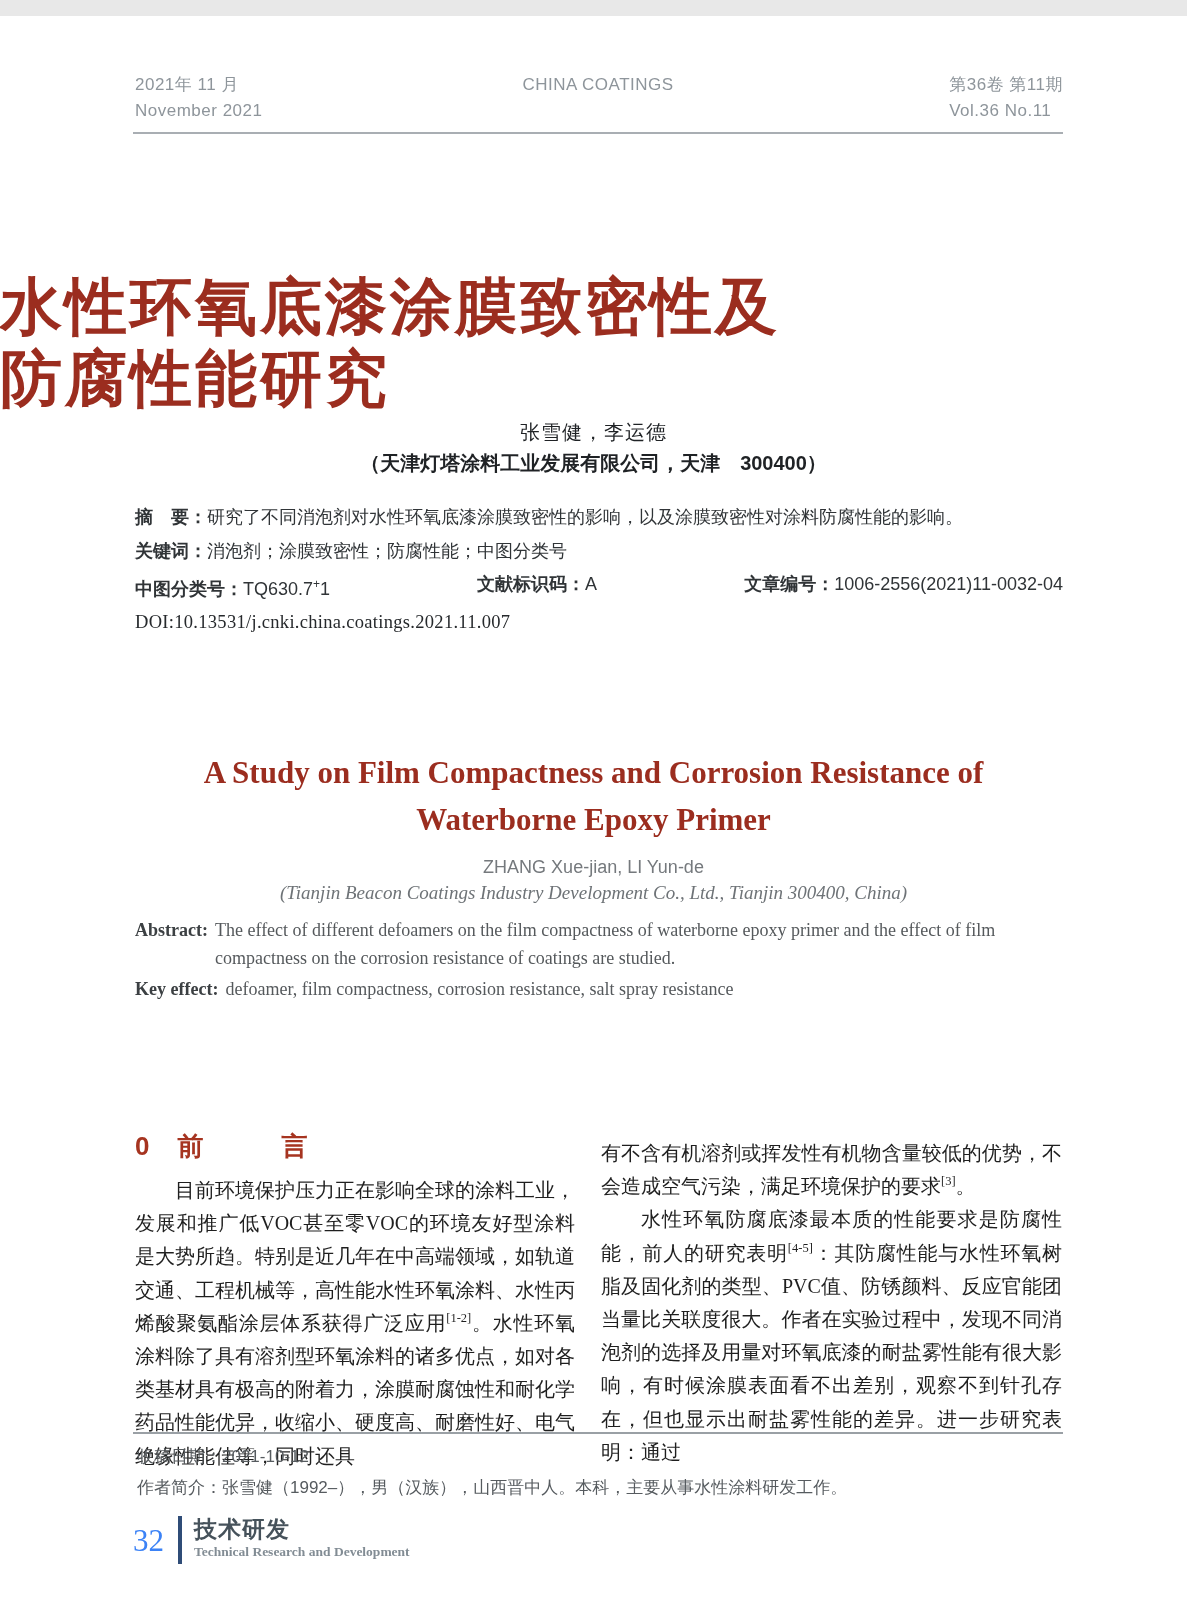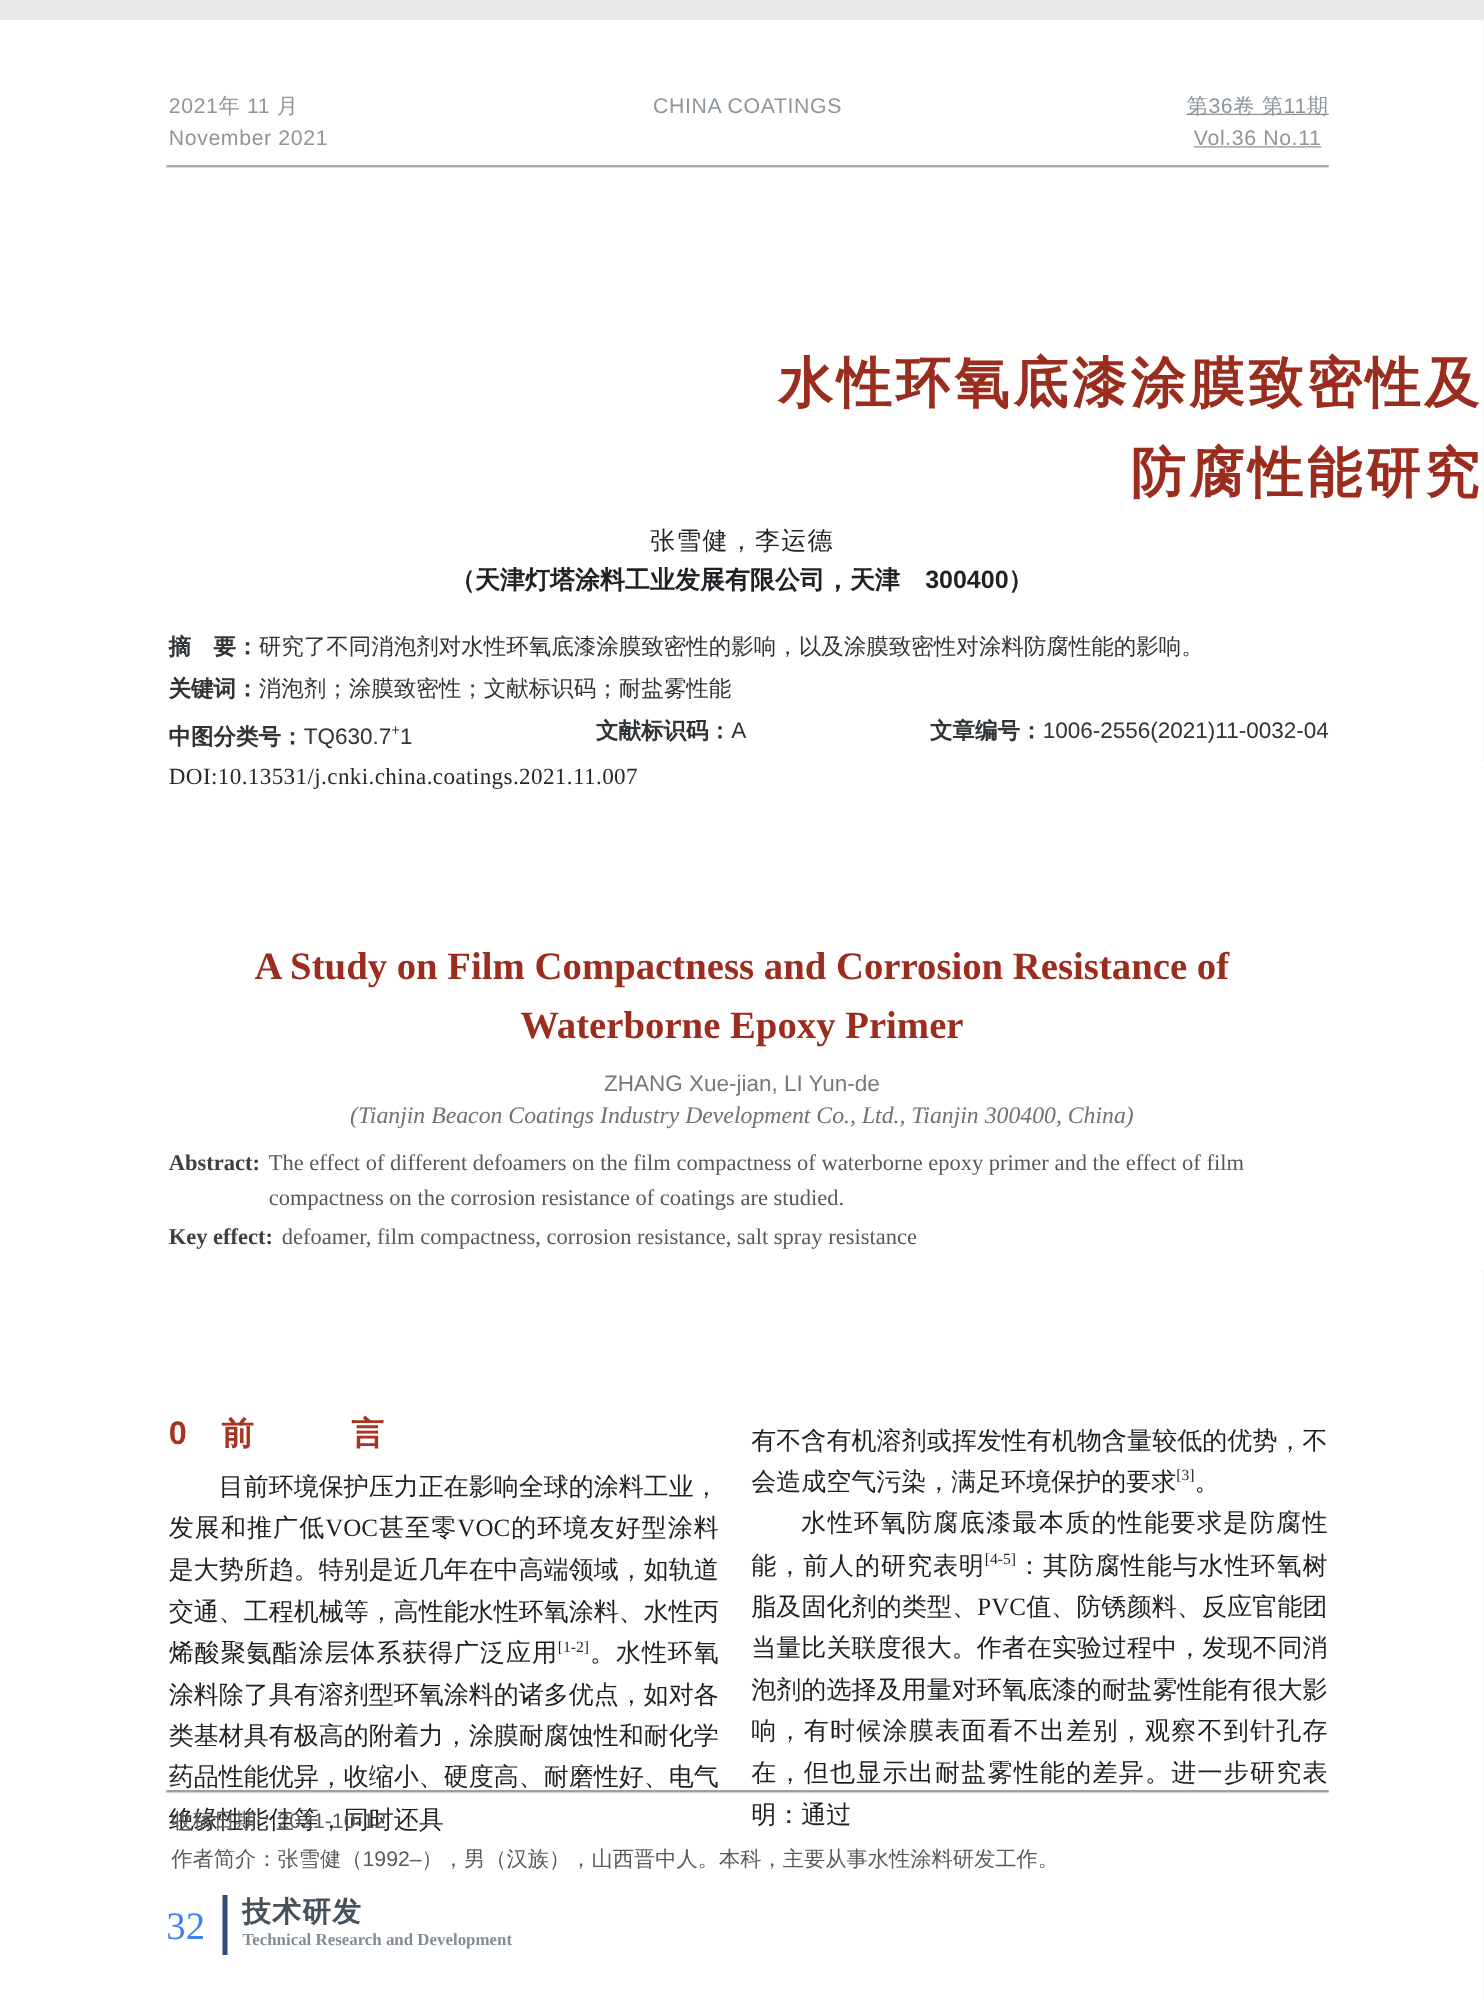--- a/index.html
+++ b/index.html
@@ -11,29 +11,29 @@
     background: #ffffff;
     overflow: hidden;
     font-family: "Liberation Sans", sans-serif;
   }
 
   
   .jheader { position: absolute; top: 56px; left: 133px; width: 930px; }
   .jheader .col { position: absolute; top: 0; font-size: 17px; line-height: 26px; color: #8e959b; letter-spacing: .5px; }
   .jheader .col.left { left: 2px; text-align: left; }
   .jheader .col.center { left: 0; width: 100%; text-align: center; }
-  .jheader .col.right { right: 0; text-align: center; text-decoration: underline; }
+  .jheader .col.right { right: 0; text-align: left; }
   .jheader .cn { letter-spacing: 4px; }
   .header-rule { position: absolute; top: 116px; left: 133px; width: 930px; height: 2px; background: #a9aeb3; }
 
   
   .title-cn {
     position: absolute; top: 255px; left: 0; width: 100%;
-    text-align: right; color: #9b2d1f; font-weight: 700;
-    font-size: 44px; line-height: 72px; letter-spacing: 3px;
+    text-align: left; color: #9b2d1f; font-weight: 700;
+    font-size: 62px; line-height: 72px; letter-spacing: 3px;
     font-family: "Liberation Sans", sans-serif;
   }
   .authors-cn { position: absolute; top: 403px; left: 0; width: 100%; text-align: center; font-size: 20px; font-weight: 400; color: #1f2225; letter-spacing: 1px; }
   .affil-cn   { position: absolute; top: 434px; left: 0; width: 100%; text-align: center; font-size: 20px; font-weight: 600; color: #1f2225; }
 
   
   .abs-cn { position: absolute; top: 484px; left: 135px; width: 928px; color: #303437; font-size: 18px; }
   .abs-cn .row { line-height: 34px; }
   .abs-cn .lbl { font-weight: 700; }
   .abs-cn .meta-row { display: flex; justify-content: space-between; line-height: 32px; }
@@ -103,21 +103,21 @@
     <div>防腐性能研究</div>
   </div>
   <div class="authors-cn">张雪健，李运德</div>
   <div class="affil-cn">（天津灯塔涂料工业发展有限公司，天津　300400）</div>
 
   <div class="abs-cn">
     <div class="row">
       <span class="lbl">摘　要：</span><span>研究了不同消泡剂对水性环氧底漆涂膜致密性的影响，以及涂膜致密性对涂料防腐性能的影响。</span>
     </div>
     <div class="row">
-      <span class="lbl">关键词：</span><span>消泡剂；涂膜致密性；文献标识码；耐盐雾性能</span>
+      <span class="lbl">关键词：</span><span>消泡剂；涂膜致密性；防腐性能；中图分类号</span>
     </div>
     <div class="meta-row">
       <span>
         <span class="lbl">中图分类号：</span><span>TQ630.7</span><sup>+</sup><span>1</span>
       </span>
       <span>
         <span class="lbl">文献标识码：</span><span>A</span>
       </span>
       <span>
         <span class="lbl">文章编号：</span><span>1006-2556(2021)11-0032-04</span>

